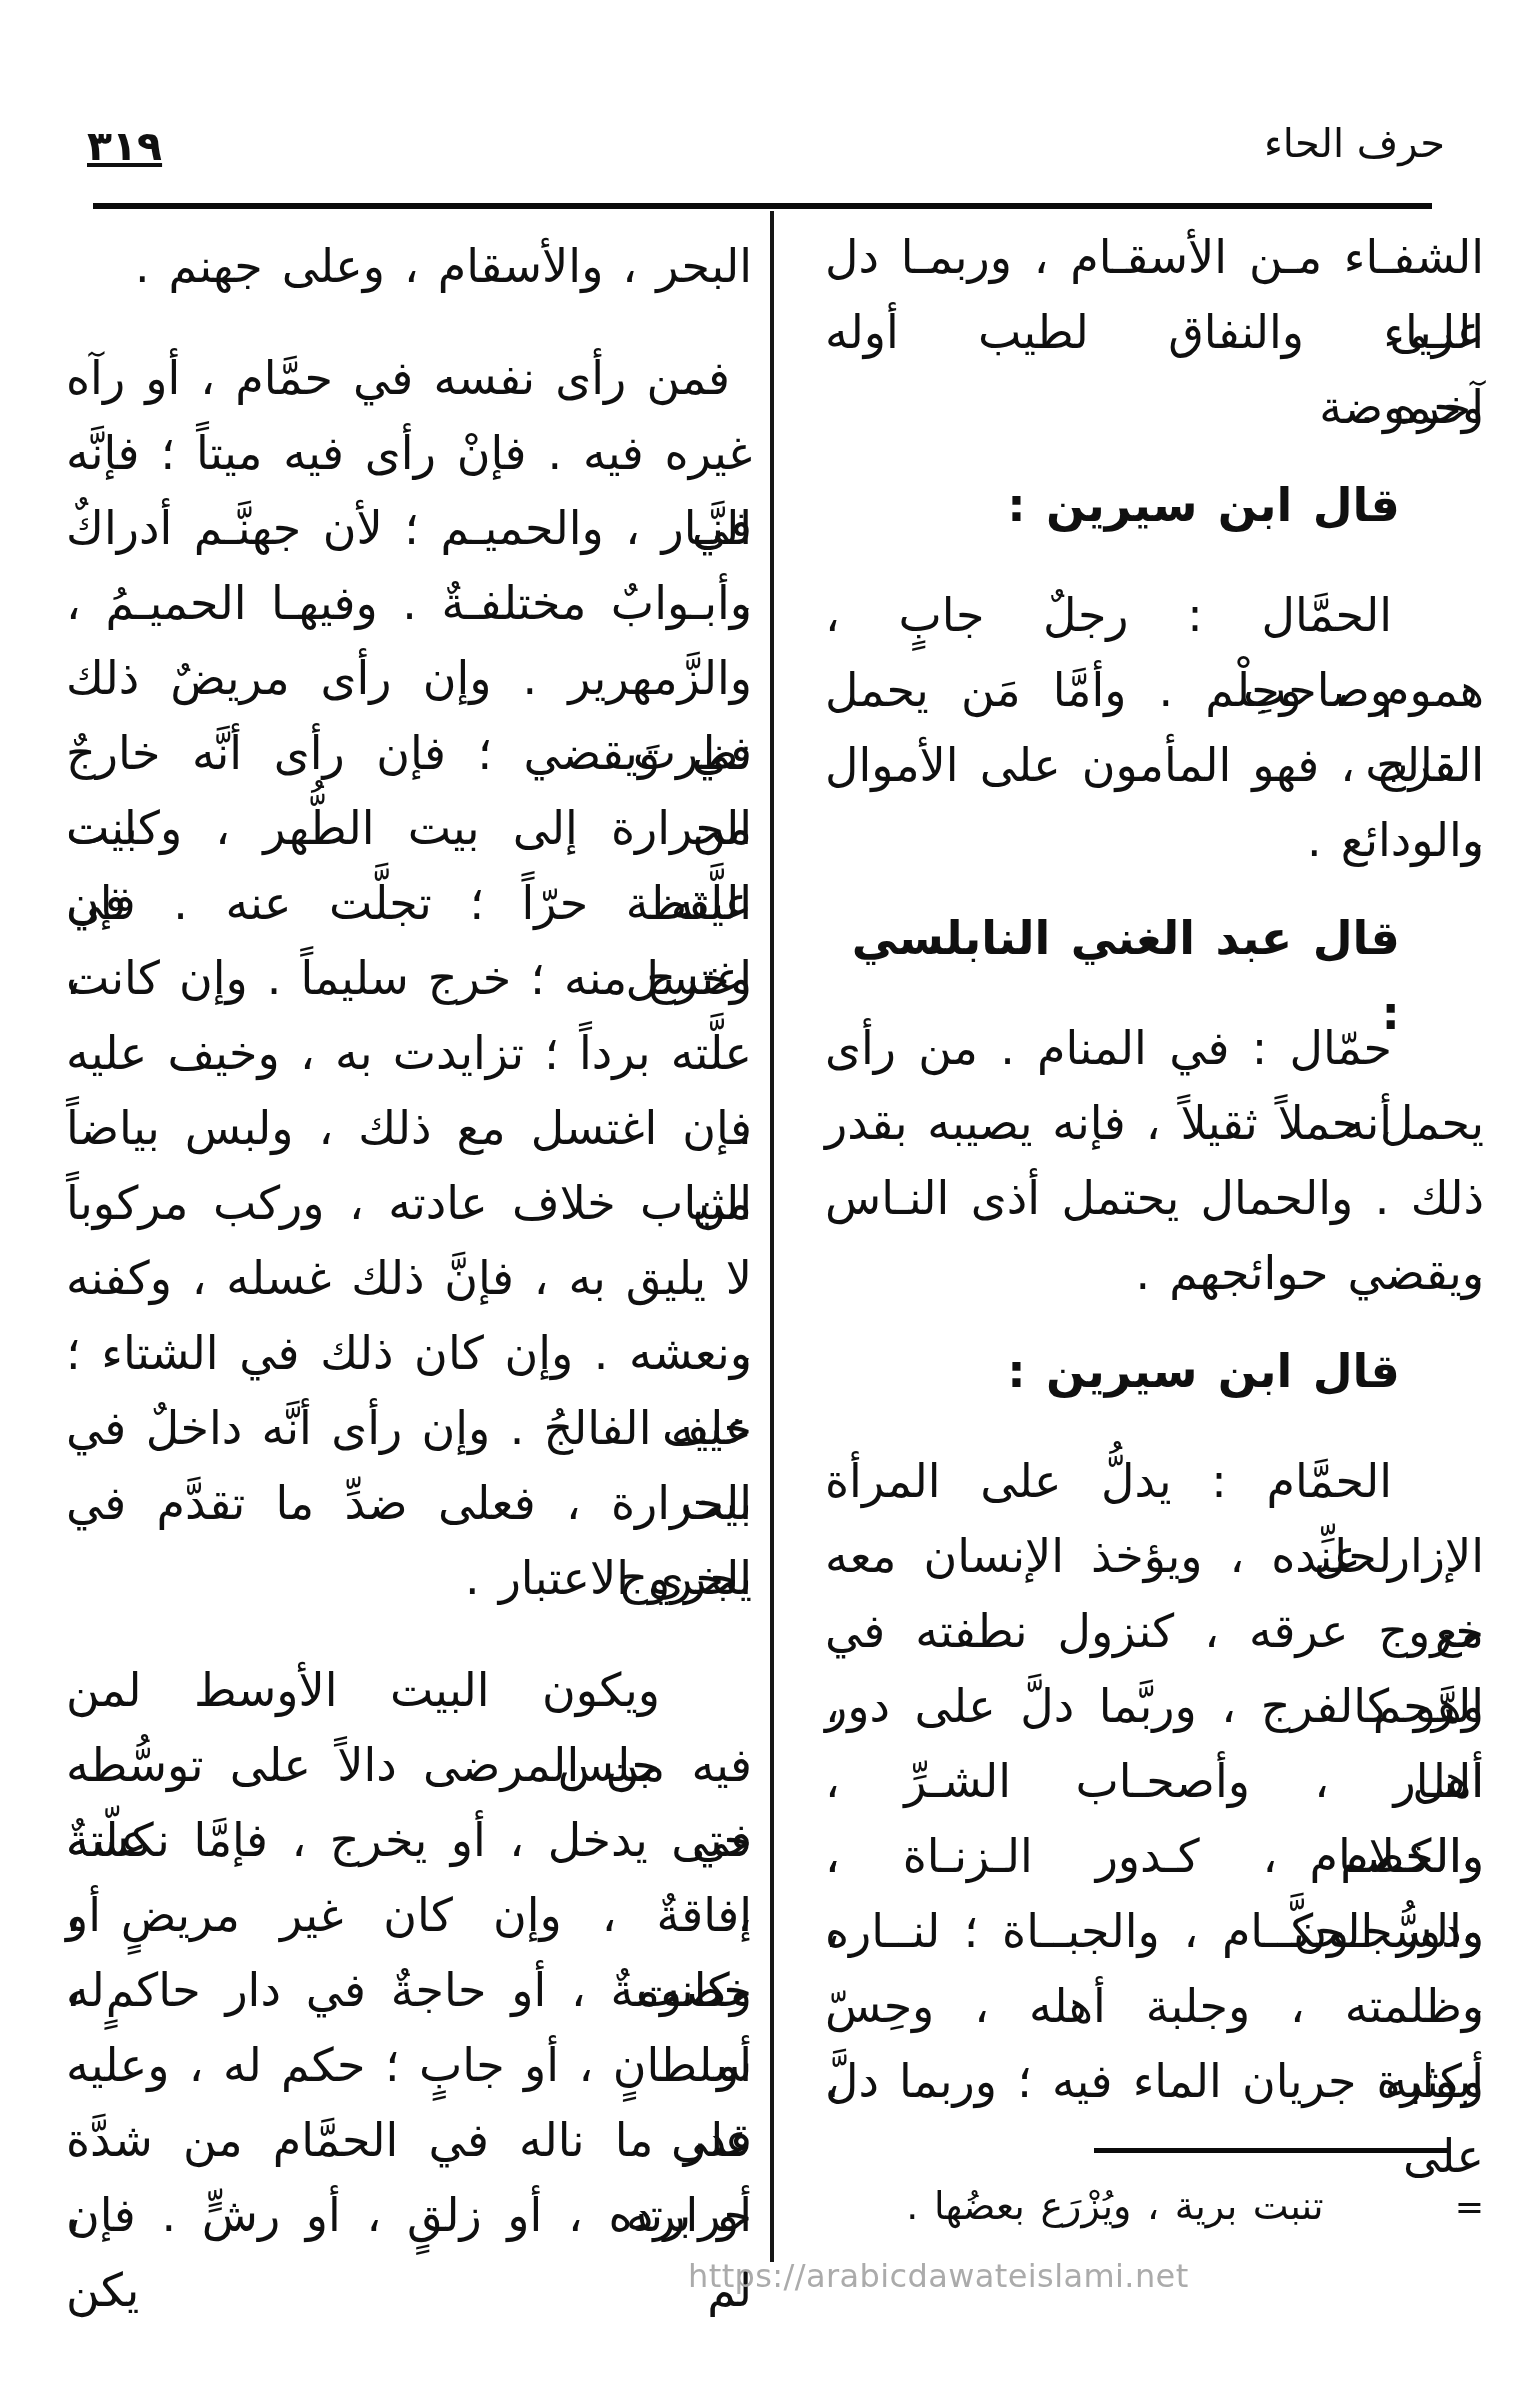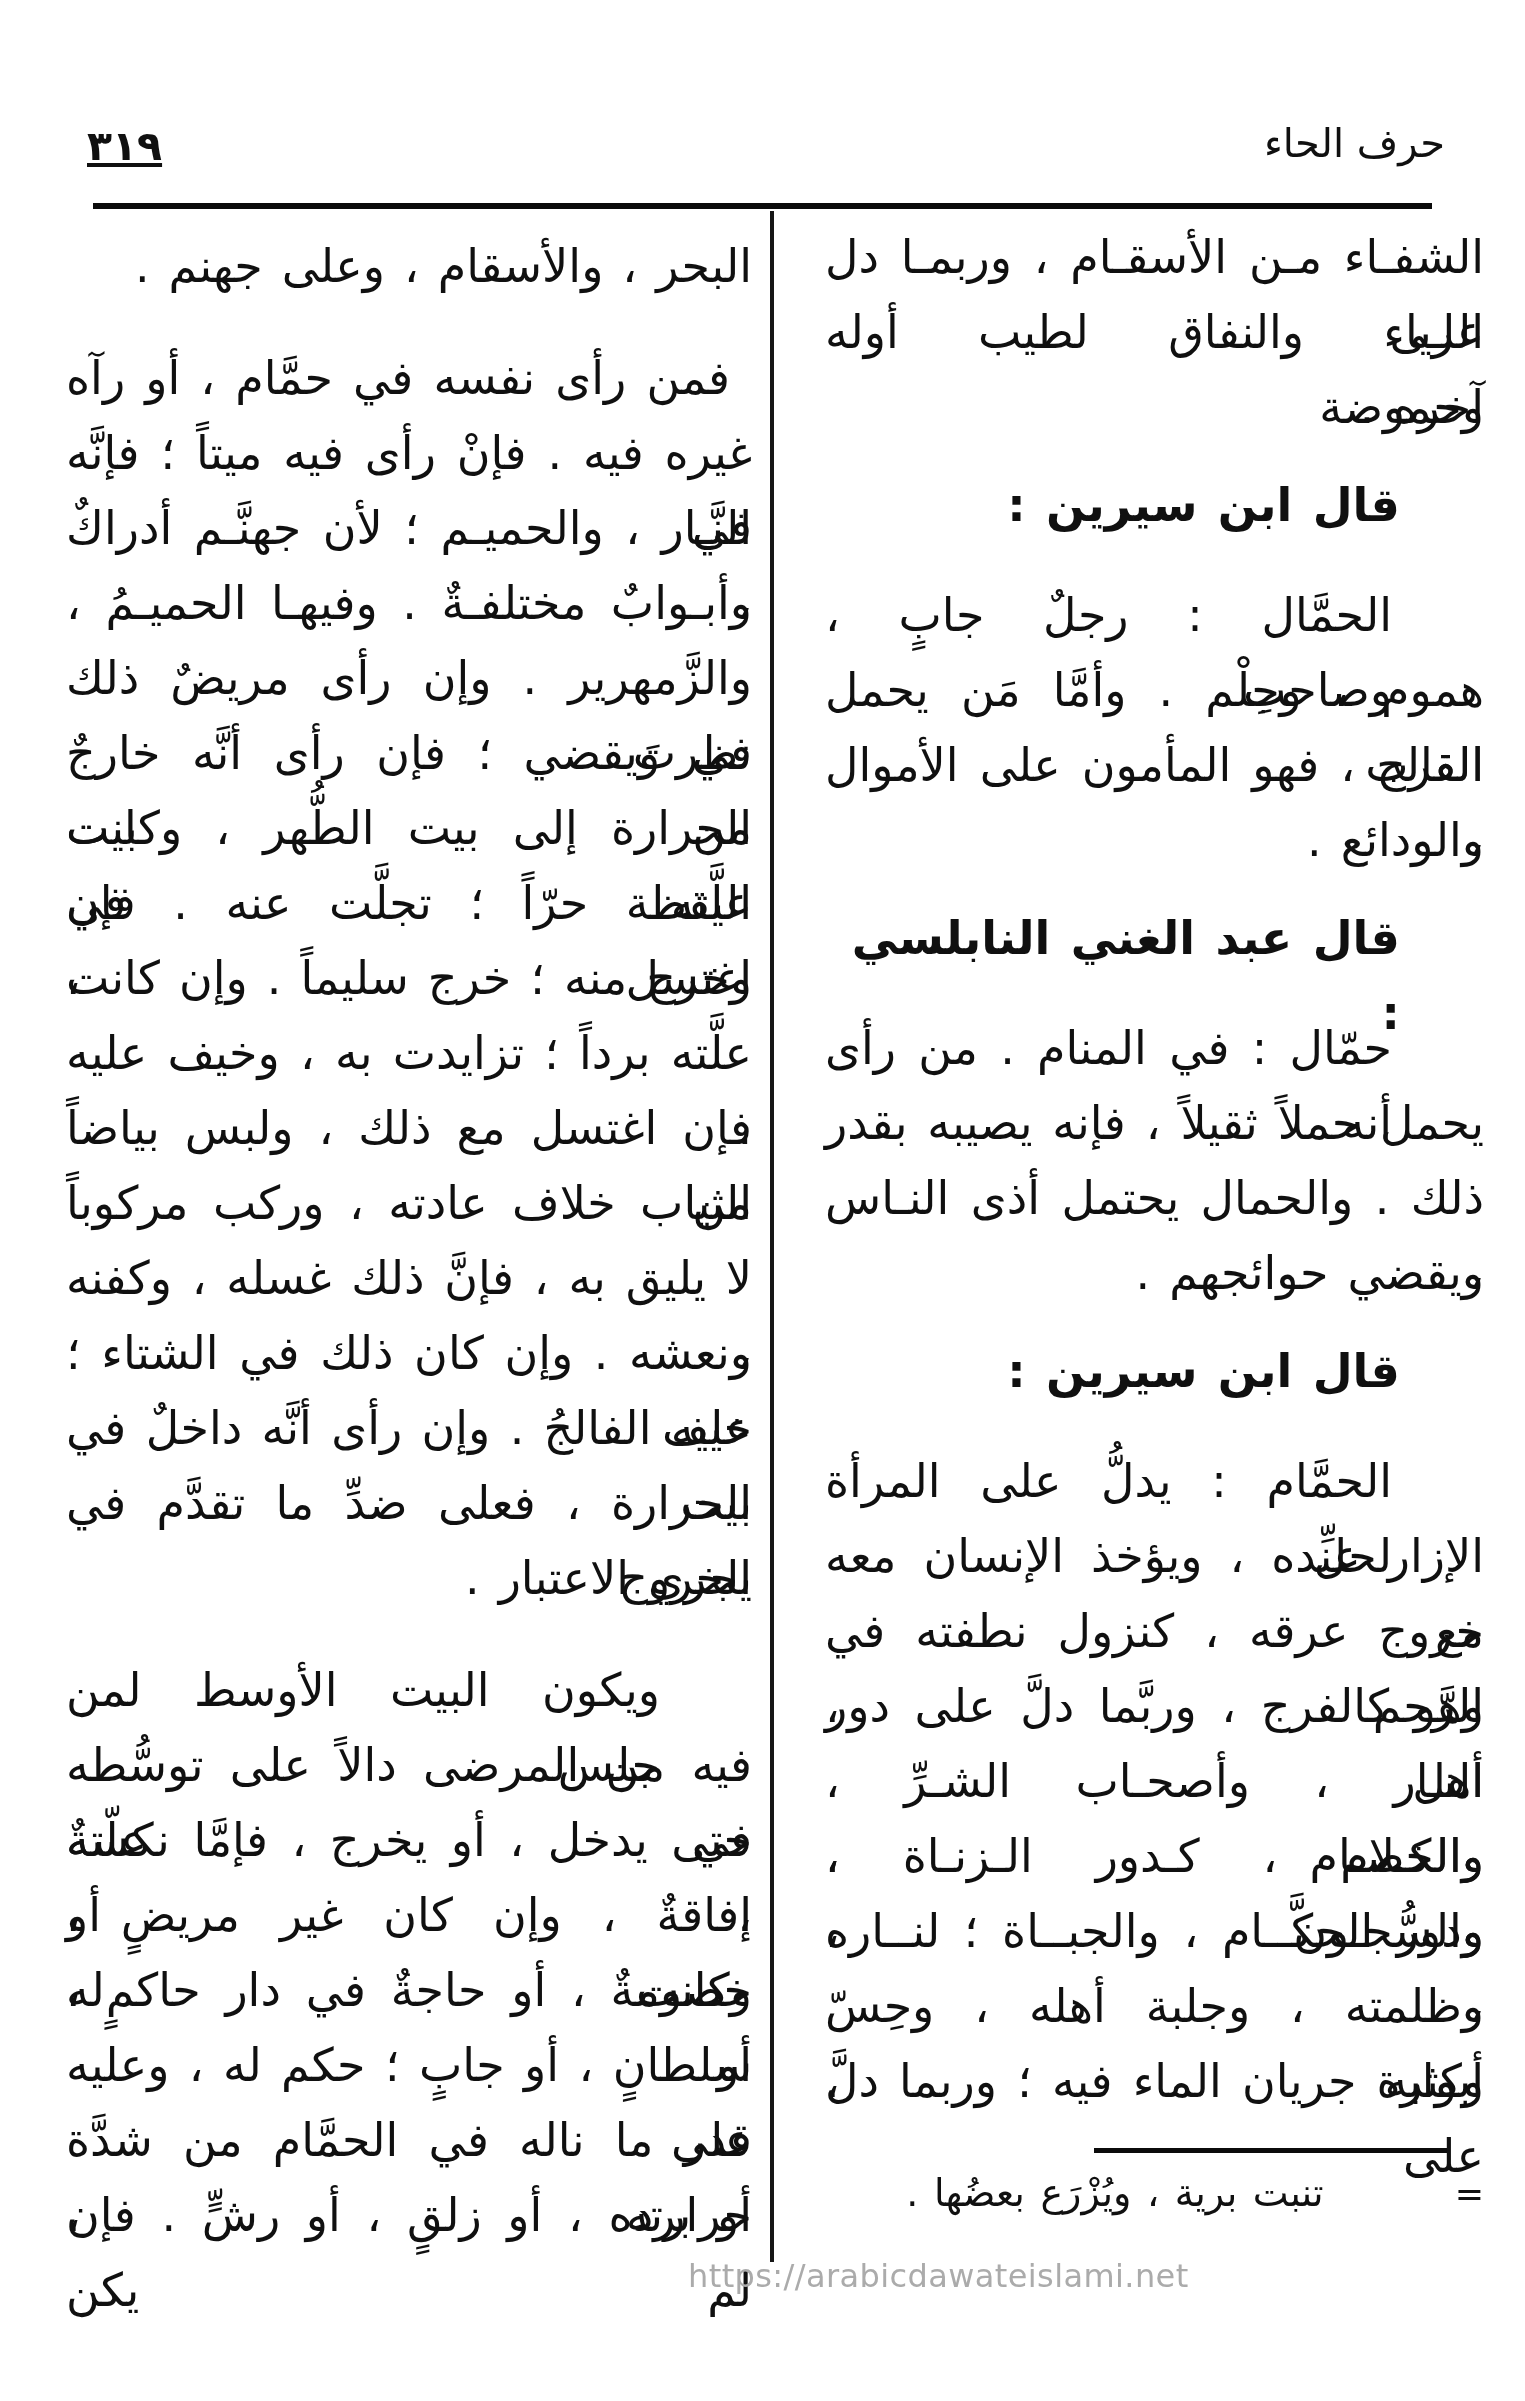--- a/index.html
+++ b/index.html
@@ -38,21 +38,21 @@
   .heading { font-weight:bold; text-align:right; text-align-last:right;
              padding-right:84px; margin:23px 0 35px; }
   .para { margin:0; }
   .col-left .para + .para { margin-top:37px; }
   .footnote-rule {
     position:absolute; left:1094px; top:2148px; width:353px; height:5.2px;
     background:#0b0b0b;
   }
   .footnote {
     position:absolute; left:825px; top:2171px; width:659px;
-    direction:rtl; font-size:38px; line-height:44px;
+    direction:rtl; font-size:38px; line-height:70px;
     word-spacing:3.5px;
   }
   .footnote .marker { margin-left:131px; font-size:35px; }
   .watermark {
     position:absolute; left:688px; top:2257px;
     direction:ltr; font-size:32px; color:#ababab; letter-spacing:0.4px;
   }
 </style>
 </head>
 <body>

